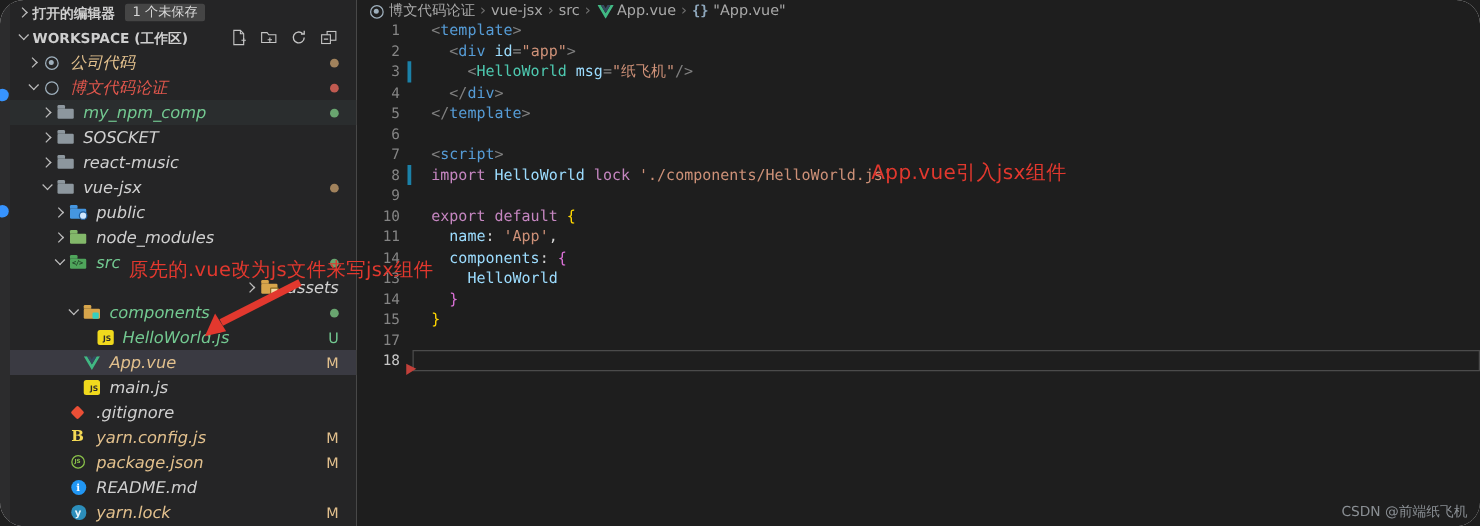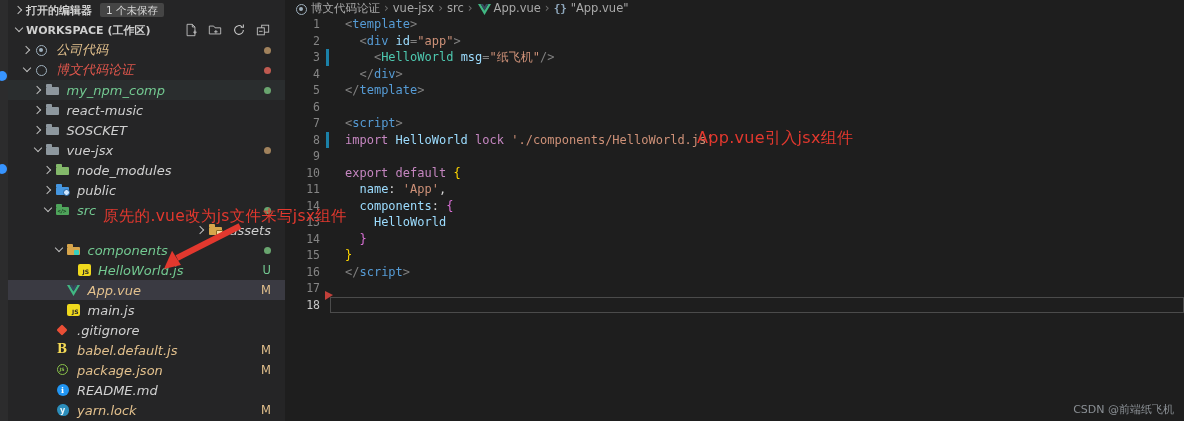--- a/index.html
+++ b/index.html
@@ -1,17 +1,17 @@
 <!DOCTYPE html>
 <html><head>
 <meta charset="utf-8">
 <style>
   html,body{margin:0;padding:0;background:#1e1e1e;}
   .app{position:relative;width:1184px;height:421px;overflow:hidden;background:#ffffff;
-       font-family:"DejaVu Sans","Liberation Sans",sans-serif;color:#cccccc;-webkit-font-smoothing:antialiased;}
+       font-family:"DejaVu Sans","Liberation Sans",sans-serif;color:#cccccc;border-radius:19px;-webkit-font-smoothing:antialiased;}
   
   .astrip{position:absolute;left:0;top:0;width:8px;height:100%;background:#2c2c2d;border-right:1px solid #1f1f20;z-index:1;}
   .bdot{position:absolute;width:10px;height:10px;border-radius:50%;background:#3794ff;left:-3px;z-index:6;}
   
   .sidebar{position:absolute;left:8px;top:0;width:277px;height:100%;background:#252526;z-index:2;}
   .shead{display:flex;align-items:center;height:20px;font-weight:700;font-size:11px;color:#cfcfcf;padding:0 8px 0 4px;}
   .ubadge{margin-left:8px;background:#454545;color:#d8d8d8;font-weight:400;font-size:10.5px;padding:1px 6px;border-radius:2px;line-height:12px;}
   .wacts{margin-left:auto;display:flex;align-items:center;gap:8px;padding-right:6px;}
   .abtn{width:16px;height:16px;display:inline-flex;align-items:center;justify-content:center;cursor:pointer;}
   
@@ -151,51 +151,51 @@
             <i class="fbody f-gray"></i>
           </span>
           <span class="tlabel c-green">my_npm_comp</span>
           <span class="tbadge dotb bg-green"></span>
         </div>
         <div class="trow" style="padding-left: 22.5px;">
           <span class="chev closed"></span>
           <span class="ic">
             <i class="fbody f-gray"></i>
           </span>
+          <span class="tlabel c-def">SOSCKET</span>
+        </div>
+        <div class="trow" style="padding-left: 22.5px;">
+          <span class="chev closed"></span>
+          <span class="ic">
+            <i class="fbody f-gray"></i>
+          </span>
           <span class="tlabel c-def">react-music</span>
-        </div>
-        <div class="trow" style="padding-left: 22.5px;">
-          <span class="chev closed"></span>
-          <span class="ic">
-            <i class="fbody f-gray"></i>
-          </span>
-          <span class="tlabel c-def">SOSCKET</span>
         </div>
         <div class="trow" style="padding-left: 22.5px;">
           <span class="chev open"></span>
           <span class="ic">
             <i class="fbody f-gray"></i>
           </span>
           <span class="tlabel c-def">vue-jsx</span>
           <span class="tbadge dotb bg-tan"></span>
         </div>
         <div class="trow" style="padding-left: 33px;">
           <span class="chev closed"></span>
           <span class="ic">
-            <i class="fbody f-node"></i>
-          </span>
-          <span class="tlabel c-def">node_modules</span>
-        </div>
-        <div class="trow" style="padding-left: 33px;">
-          <span class="chev closed"></span>
-          <span class="ic">
             <i class="fbody f-public"></i>
             <i class="fb fb-globe"></i>
           </span>
           <span class="tlabel c-def">public</span>
+        </div>
+        <div class="trow" style="padding-left: 33px;">
+          <span class="chev closed"></span>
+          <span class="ic">
+            <i class="fbody f-node"></i>
+          </span>
+          <span class="tlabel c-def">node_modules</span>
         </div>
         <div class="trow" style="padding-left: 33px;">
           <span class="chev open"></span>
           <span class="ic">
             <i class="fbody f-src"></i>
             <i class="fg">&lt;/&gt;</i>
           </span>
           <span class="tlabel c-green">src</span>
           <span class="tbadge dotb bg-green"></span>
         </div>
@@ -247,21 +247,21 @@
           <span class="ic">
             <i class="gitd"></i>
           </span>
           <span class="tlabel c-def">.gitignore</span>
         </div>
         <div class="trow" style="padding-left: 33px;">
           <span class="chev none"></span>
           <span class="ic">
             <i class="bab">B</i>
           </span>
-          <span class="tlabel c-tan">babel.default.js</span>
+          <span class="tlabel c-tan">yarn.config.js</span>
           <span class="tbadge c-tan">M</span>
         </div>
         <div class="trow" style="padding-left: 33px;">
           <span class="chev none"></span>
           <span class="ic">
             <i class="npmh">JS</i>
           </span>
           <span class="tlabel c-tan">package.json</span>
           <span class="tbadge c-tan">M</span>
         </div>
@@ -391,25 +391,20 @@
           <span class="lnum">14</span>
           <span class="gmark"></span>
           <span class="codewrap"><span class="tok-plain">  </span><span class="tok-b2">}</span></span>
         </div>
         <div class="cline">
           <span class="lnum">15</span>
           <span class="gmark"></span>
           <span class="codewrap"><span class="tok-b1">}</span></span>
         </div>
         <div class="cline">
-          <span class="lnum">16</span>
-          <span class="gmark"></span>
-          <span class="codewrap"><span class="tok-p">&lt;/</span><span class="tok-tag">script</span><span class="tok-p">&gt;</span></span>
-        </div>
-        <div class="cline">
           <span class="lnum">17</span>
           <span class="gmark"></span>
           <span class="codewrap"></span>
         </div>
         <div class="cline cur">
           <span class="lnum on">18</span>
           <span class="gmark"></span>
           <span class="codewrap"></span>
         </div>
       </div>

